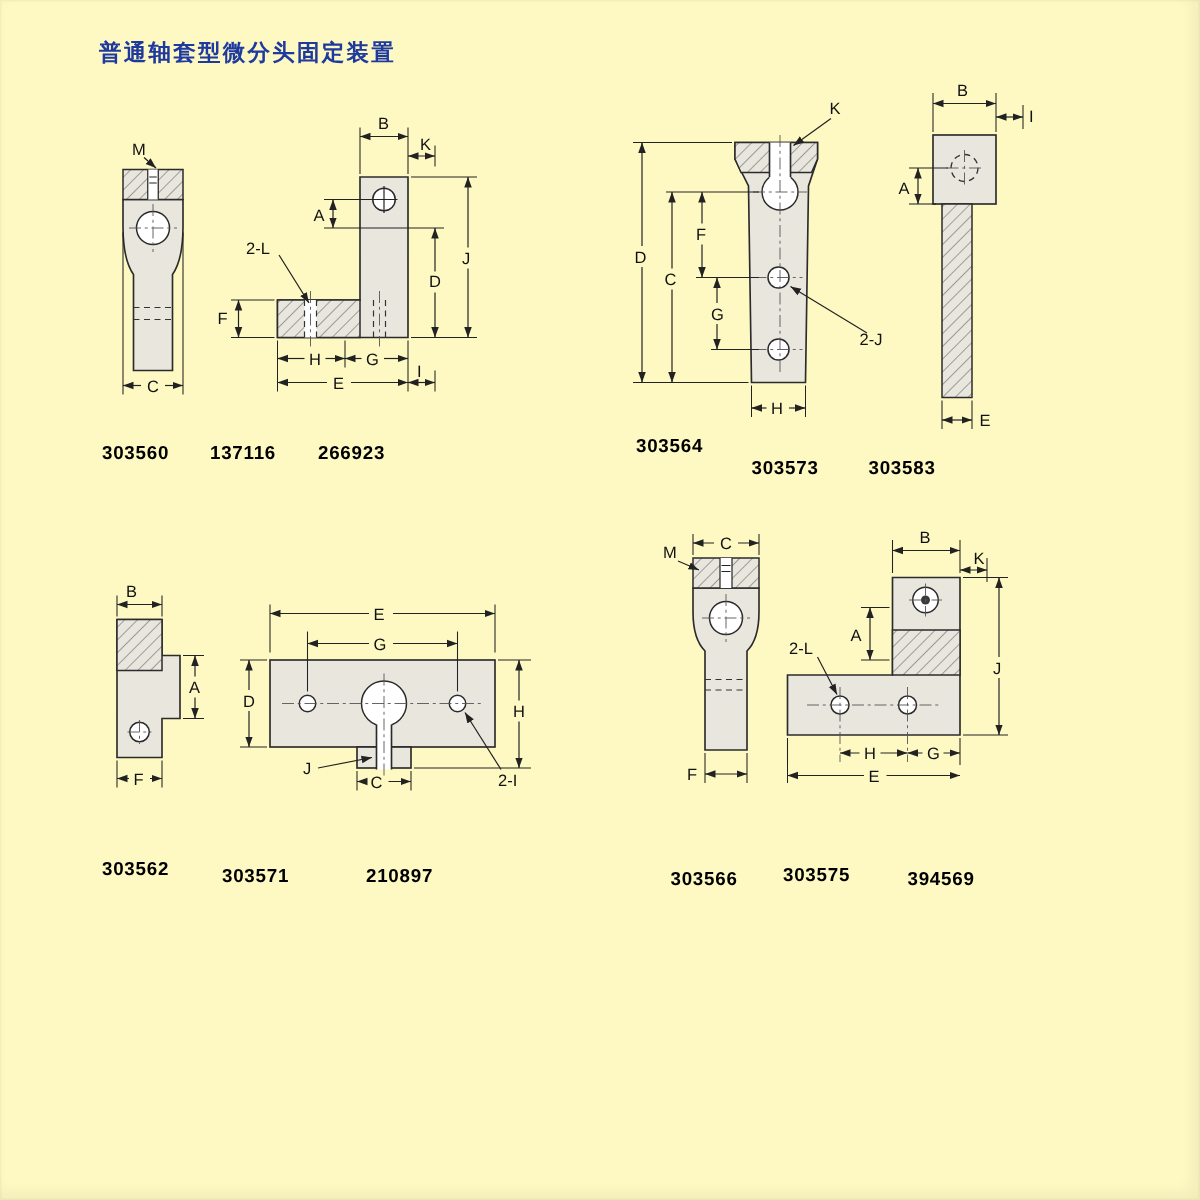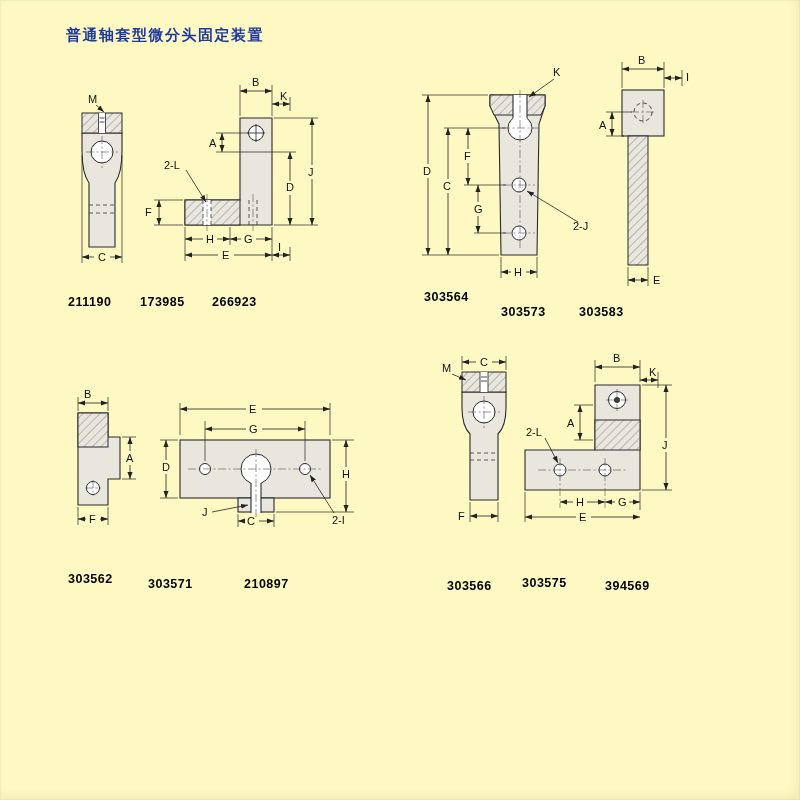--- a/index.html
+++ b/index.html
@@ -345,22 +345,22 @@
     <text class="dimtext" x="183" y="12">B</text>
     <text class="dimtext" x="219" y="26">K</text>
     <text class="dimtext" x="137" y="77">A</text>
     <text class="dimtext" x="96" y="86">2-L</text>
     <text class="dimtext" x="232" y="99">J</text>
     <text class="dimtext" x="146" y="156">H</text>
     <text class="dimtext" x="188" y="156">G</text>
     <text class="dimtext" x="149" y="171">E</text>
   </svg>
 
-  <span class="pn" style="left:68px;top:295px">211190</span>
-  <span class="pn" style="left:140px;top:295px">173985</span>
+  <span class="pn" style="left:68px;top:295px">303560</span>
+  <span class="pn" style="left:140px;top:295px">137116</span>
   <span class="pn" style="left:212px;top:295px">266923</span>
 
   <span class="pn" style="left:424px;top:290px">303564</span>
   <span class="pn" style="left:501px;top:305px">303573</span>
   <span class="pn" style="left:579px;top:305px">303583</span>
 
   <span class="pn" style="left:68px;top:572px">303562</span>
   <span class="pn" style="left:148px;top:577px">303571</span>
   <span class="pn" style="left:244px;top:577px">210897</span>
 

